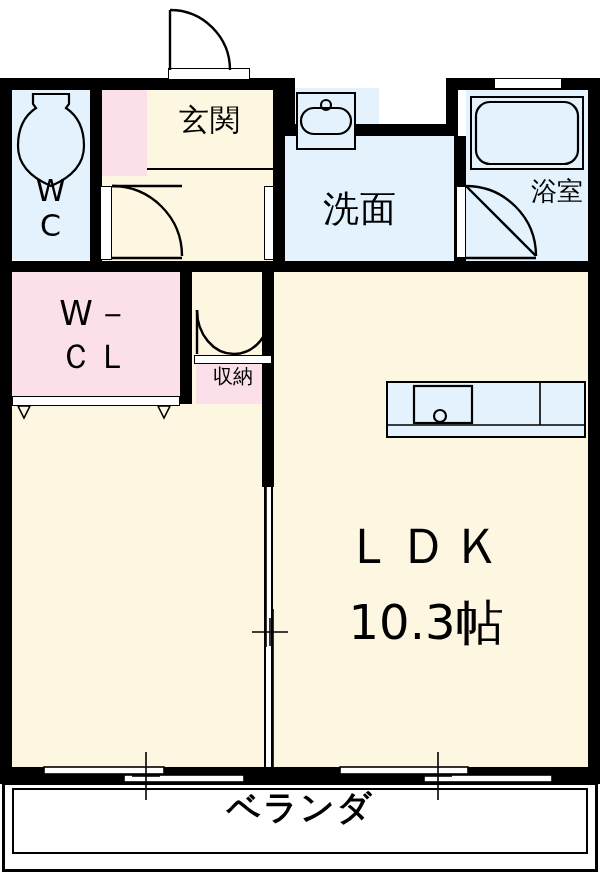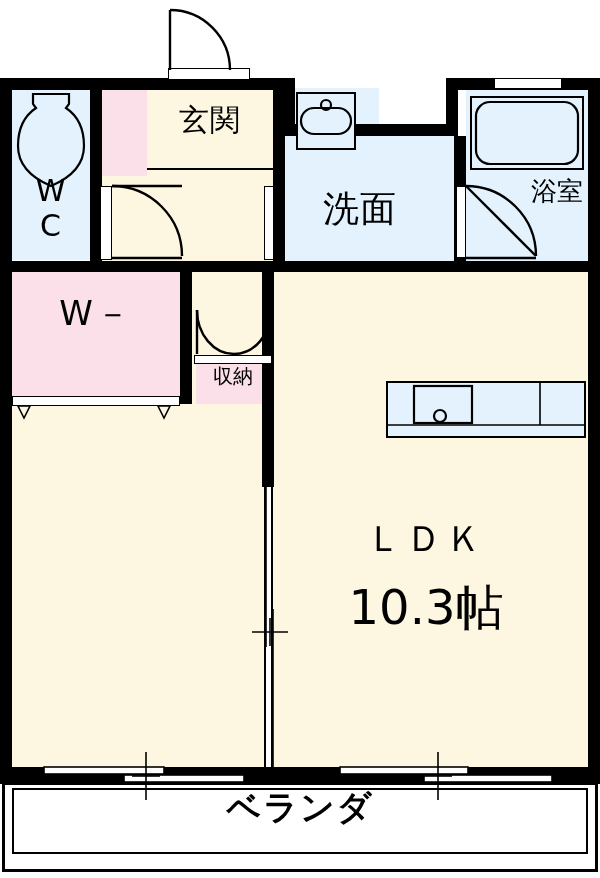--- a/index.html
+++ b/index.html
@@ -213,25 +213,26 @@
   </div>
 
   <div class="lbl lbl-med" style="left:290px; top:190px; width:140px; font-size:36px;">洗面</div>
 
   <div class="lbl lbl-med" style="left:147px; top:104px; width:126px;">玄関</div>
 
   <div class="lbl lbl-sm" style="left:502px; top:178px; width:110px; font-size:26px;">浴室</div>
 
   <div class="lbl lbl-wcl" style="left:12px; top:292px; width:168px;">
     <div>W－</div>
+    <div>ＣＬ</div>
   </div>
 
   <div class="lbl lbl-xs" style="left:196px; top:366px; width:74px; font-size:20px;">収納</div>
 
 
   <div class="lbl" style="left:276px; top:520px; width:300px;">
-    <div style="position:relative; font-size:36px; letter-spacing:4px;">ＬＤＫ</div>
+    <div style="position:relative; font-size:50px; letter-spacing:4px;">ＬＤＫ</div>
     <div style="position:relative; font-size:48px; margin-top:24px;">10.3帖</div>
   </div>
 
   <div class="lbl" style="left:12px; top:790px; width:576px; font-size:34px; letter-spacing:2px;font-weight:bold;">ベランダ</div>
 
 </div>
 
 </body></html>

